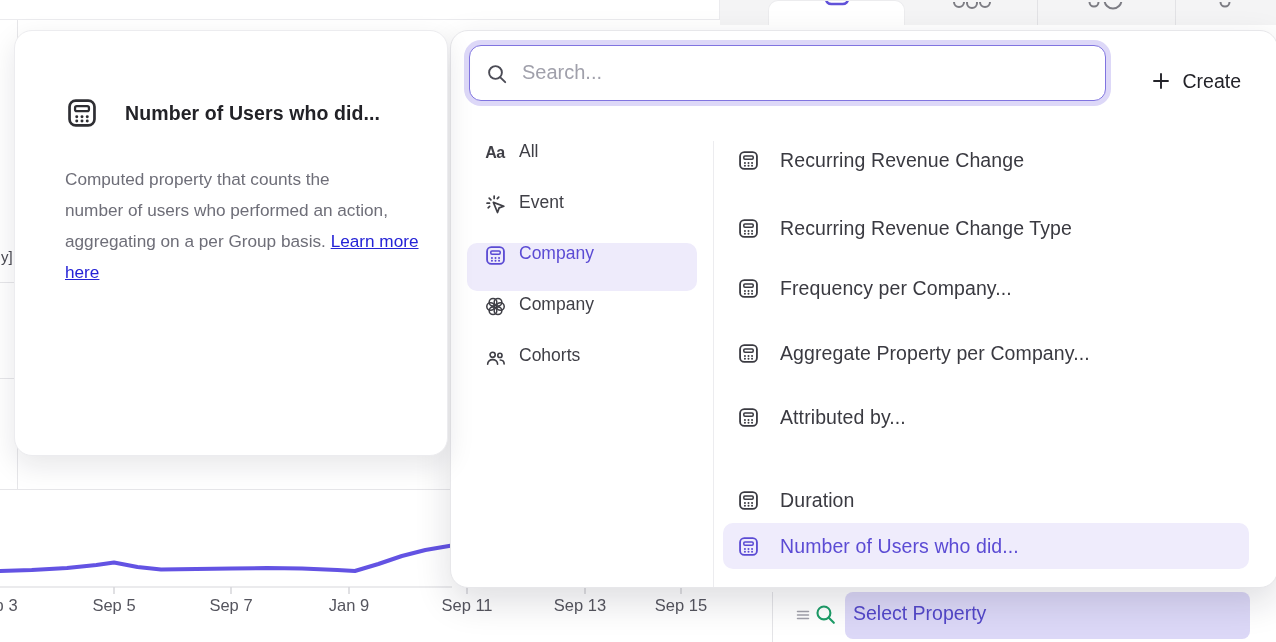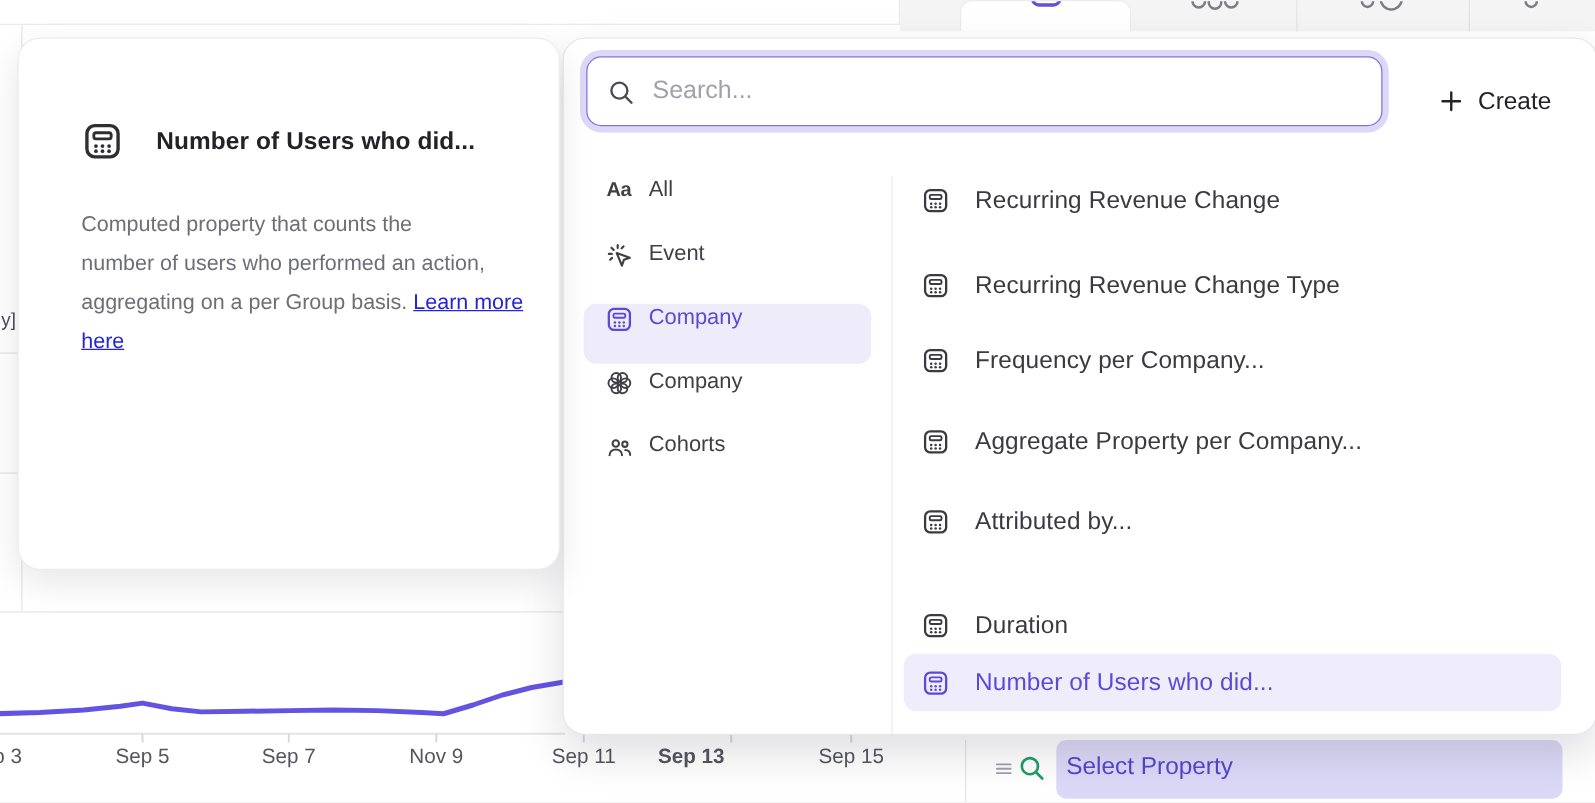--- a/index.html
+++ b/index.html
@@ -127,23 +127,23 @@
       <line x1="349" y1="587" x2="349" y2="594" stroke="#d6d6da" stroke-width="1.5"></line>
       <line x1="467" y1="587" x2="467" y2="594" stroke="#d6d6da" stroke-width="1.5"></line>
       <line x1="585" y1="587" x2="585" y2="594" stroke="#d6d6da" stroke-width="1.5"></line>
       <line x1="681" y1="587" x2="681" y2="594" stroke="#d6d6da" stroke-width="1.5"></line>
       <polyline points="-3.5,571 31.75,570 67,568 96.375,565 114,562.5 137.5,567 161,569.5 196.25,569 231.5,568.5 266.75,568 302,568.5 337.25,570 354.875,571 378.375,564 401.875,556 425.375,550 454.75,545" fill="none" stroke="#6353e3" stroke-width="4" stroke-linecap="round" stroke-linejoin="round"></polyline>
     </svg>
   <div id="tick-labels">
       <div class="tick-label" style="left: -4px;">Sep 3</div>
       <div class="tick-label" style="left: 114px;">Sep 5</div>
       <div class="tick-label" style="left: 231px;">Sep 7</div>
-      <div class="tick-label" style="left: 349px;">Nov 9</div>
+      <div class="tick-label" style="left: 349px;">Jan 9</div>
       <div class="tick-label" style="left: 467px; text-align: center;">Sep 11</div>
-      <div class="tick-label" style="left: 553px; font-weight: bold;">Sep 13</div>
+      <div class="tick-label" style="left: 580px;">Sep 13</div>
       <div class="tick-label" style="left: 681px;">Sep 15</div>
     </div>
 
   <div class="prop-sep"></div>
   <svg class="drag-ic" viewBox="0 0 16 16" fill="none">
     <path d="M2.5 4.5h11M2.5 8h11M2.5 11.5h11" stroke="currentColor" stroke-width="1.5" stroke-linecap="round"></path>
   </svg>
   <svg class="green-search" viewBox="0 0 24 24" fill="none">
     <circle cx="10.5" cy="10.5" r="6.2" stroke="currentColor" stroke-width="2"></circle>
       <path d="M15.2 15.2L20 20" stroke="currentColor" stroke-width="2" stroke-linecap="round"></path>

